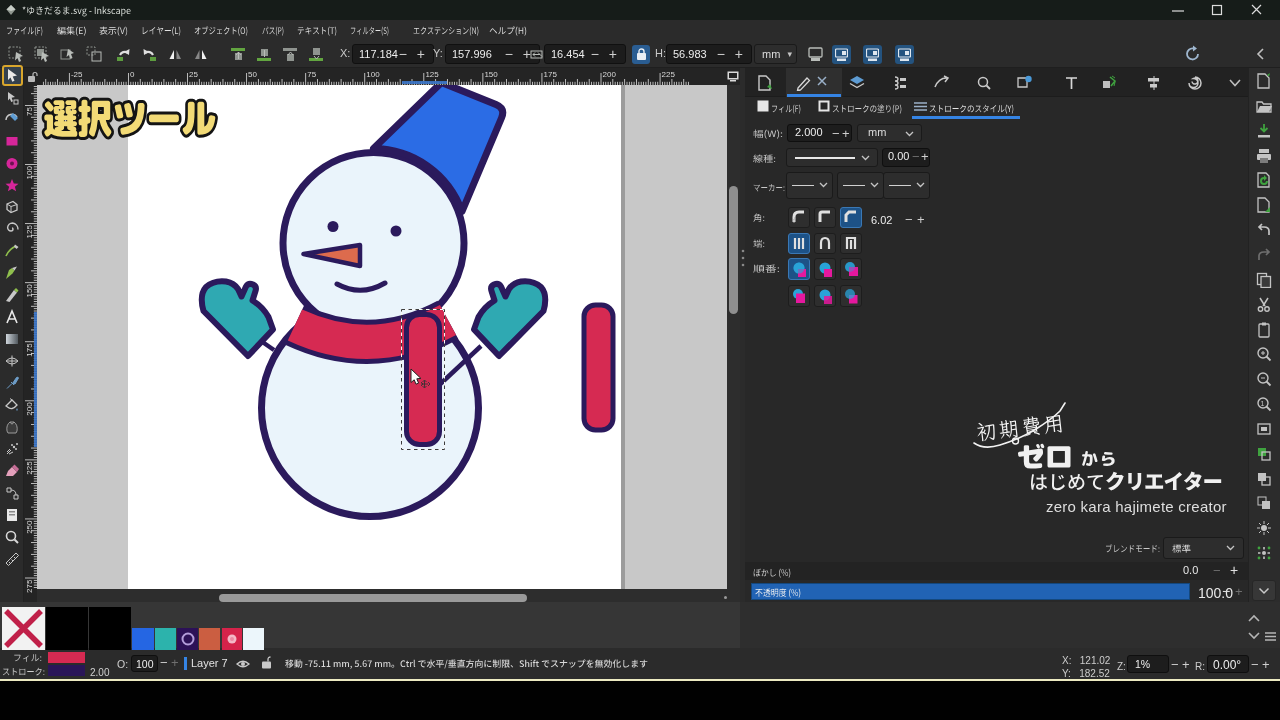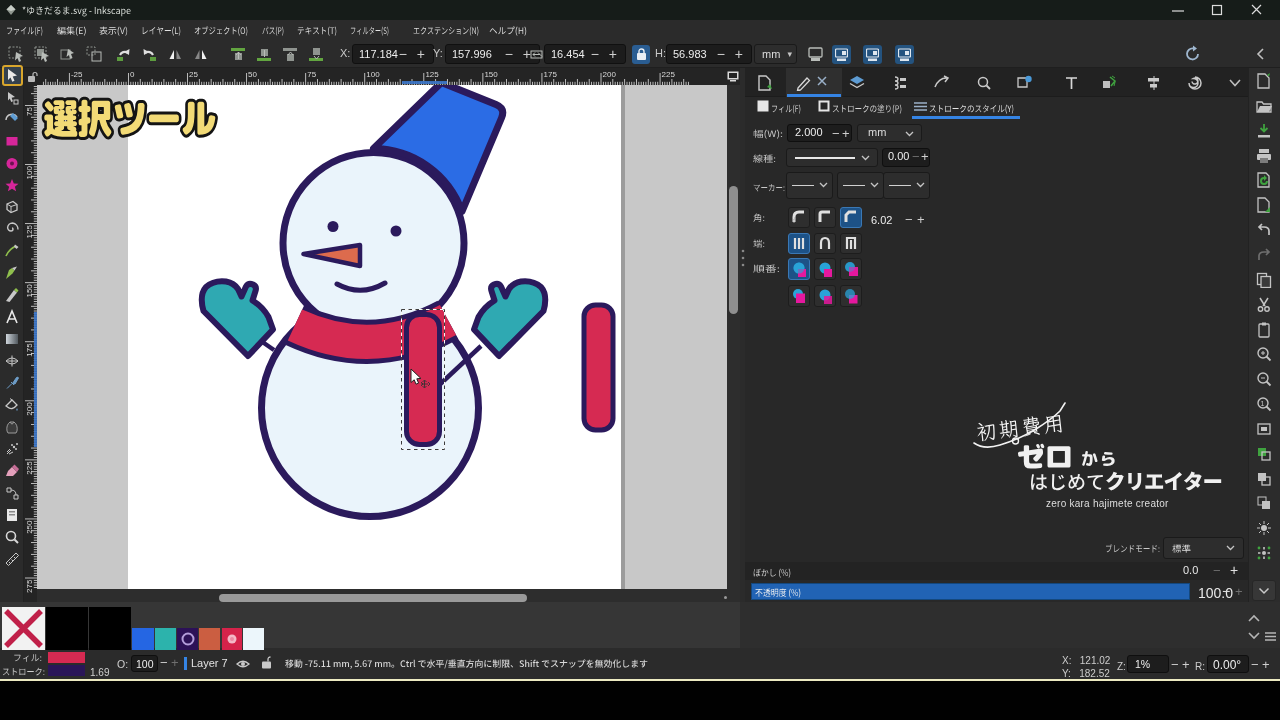--- a/index.html
+++ b/index.html
@@ -1023,21 +1023,21 @@
   </svg>
 <svg class="tp" style="left:1081px;top:464.5px" width="1" height="1">
     <path d="M2.1 -8.4Q1.7 -8.4 1.4 -8.7Q1.1 -9 1.1 -9.4V-9.7Q1.1 -10.1 1.4 -10.4Q1.7 -10.7 2.1 -10.7H3.9Q4 -10.7 4 -10.9Q4.1 -11.1 4.4 -13.1Q4.5 -13.5 4.8 -13.7Q5.2 -14 5.6 -14L6.1 -13.9Q6.4 -13.9 6.7 -13.6Q7 -13.3 6.9 -12.9Q6.8 -12.2 6.5 -10.8Q6.5 -10.7 6.7 -10.7H7.5Q8.7 -10.7 9.2 -10.7Q9.7 -10.7 10.3 -10.5Q10.9 -10.2 11.1 -10Q11.2 -9.8 11.4 -9.1Q11.6 -8.3 11.6 -7.6Q11.6 -7 11.6 -5.4Q11.6 0.9 8.5 0.9Q7.4 0.9 5.8 0.5Q5.4 0.4 5.2 0Q5 -0.4 5.1 -0.8L5.2 -1.2Q5.3 -1.6 5.6 -1.8Q6 -2 6.4 -1.9Q7.5 -1.6 7.9 -1.6Q8.1 -1.6 8.2 -1.7Q8.3 -1.8 8.4 -2.2Q8.6 -2.5 8.6 -2.9Q8.7 -3.4 8.8 -4.1Q8.8 -4.9 8.8 -5.8Q8.8 -7.7 8.7 -8.1Q8.5 -8.4 7.6 -8.4H6.2Q6 -8.4 6 -8.2Q5 -3.9 3.5 0.2Q3.3 0.5 3 0.7Q2.6 0.9 2.2 0.7L1.8 0.6Q1.4 0.5 1.2 0.1Q1.1 -0.2 1.2 -0.6Q2.6 -4.5 3.5 -8.3Q3.5 -8.4 3.3 -8.4ZM14 -3.6Q13.1 -7.1 11.9 -10.3Q11.8 -10.6 12 -11Q12.2 -11.3 12.5 -11.4L13.2 -11.6Q13.6 -11.7 13.9 -11.5Q14.3 -11.3 14.4 -10.9Q15.6 -7.6 16.5 -4.2Q16.6 -3.9 16.4 -3.5Q16.2 -3.2 15.8 -3.1L15.2 -2.9Q14.8 -2.9 14.5 -3.1Q14.1 -3.3 14 -3.6Z M21.6 -4.1Q21.3 -4.2 21 -4.5Q20.8 -4.9 20.9 -5.3Q21.2 -7 21.4 -8.7Q21.5 -9.1 21.8 -9.3Q22.1 -9.6 22.5 -9.5L23.3 -9.5Q23.7 -9.4 23.9 -9.1Q24.2 -8.8 24.1 -8.4Q24 -7.4 23.8 -6.5V-6.5H23.9Q26.3 -8 28.6 -8Q31.2 -8 32.5 -7Q33.7 -6 33.7 -3.9Q33.7 -1.6 31.7 -0.4Q29.8 0.9 26.2 0.9Q24.6 0.9 23 0.8Q22.6 0.7 22.4 0.4Q22.1 0.1 22.2 -0.3L22.2 -0.7Q22.2 -1.1 22.5 -1.3Q22.9 -1.6 23.2 -1.5Q25 -1.4 26.2 -1.4Q28.3 -1.4 29.4 -2.1Q30.6 -2.8 30.6 -3.9Q30.6 -5.7 28.2 -5.7Q26.6 -5.7 24 -4.3Q23.1 -3.8 22.2 -4ZM24.2 -12.9Q27.6 -12.5 30.6 -12.5Q31 -12.5 31.3 -12.2Q31.6 -11.9 31.6 -11.5V-11.1Q31.6 -10.7 31.3 -10.5Q31 -10.2 30.6 -10.2Q27.1 -10.2 23.9 -10.6Q23.5 -10.6 23.2 -10.9Q23 -11.3 23 -11.6L23.1 -12.1Q23.1 -12.4 23.5 -12.7Q23.8 -12.9 24.2 -12.9Z" fill="#f0f0f0"></path>
   </svg>
 <svg class="tp" style="left:1029px;top:488.5px" width="1" height="1">
     <path d="M5.1 -14.6 3 -14.8C3 -14.3 2.9 -13.7 2.9 -13.2C2.6 -11.7 2 -8 2 -5.2C2 -2.6 2.4 -0.5 2.8 0.8L4.4 0.7C4.4 0.5 4.4 0.2 4.4 -0C4.4 -0.2 4.4 -0.6 4.5 -0.9C4.7 -1.9 5.3 -3.8 5.9 -5.2L4.9 -6C4.6 -5.3 4.2 -4.3 3.9 -3.6C3.8 -4.3 3.8 -4.9 3.8 -5.6C3.8 -7.6 4.4 -11.6 4.7 -13.1C4.8 -13.5 5 -14.2 5.1 -14.6ZM12.6 -3.5V-3C12.6 -1.8 12.2 -1 10.8 -1C9.6 -1 8.7 -1.5 8.7 -2.4C8.7 -3.2 9.6 -3.7 10.9 -3.7C11.5 -3.7 12.1 -3.6 12.6 -3.5ZM14.4 -14.7H12.3C12.3 -14.4 12.4 -13.9 12.4 -13.5V-11.3L10.8 -11.2C9.7 -11.2 8.6 -11.3 7.5 -11.4L7.5 -9.6C8.6 -9.6 9.7 -9.5 10.8 -9.5L12.4 -9.5C12.4 -8.1 12.5 -6.4 12.6 -5.1C12.1 -5.2 11.6 -5.2 11 -5.2C8.5 -5.2 7 -3.9 7 -2.2C7 -0.3 8.5 0.7 11 0.7C13.7 0.7 14.5 -0.8 14.5 -2.5V-2.6C15.4 -2.1 16.3 -1.3 17.2 -0.5L18.2 -2.1C17.2 -3 16 -3.9 14.4 -4.6C14.4 -6 14.2 -7.7 14.2 -9.6C15.3 -9.7 16.4 -9.8 17.4 -10V-11.8C16.4 -11.6 15.4 -11.5 14.2 -11.4C14.2 -12.3 14.3 -13.1 14.3 -13.6C14.3 -13.9 14.3 -14.4 14.4 -14.7Z M30.6 -13.3 29.2 -12.7C29.9 -11.8 30.5 -10.7 31 -9.6L32.4 -10.2C31.9 -11.1 31.1 -12.5 30.6 -13.3ZM33.1 -14.2 31.7 -13.6C32.4 -12.7 33 -11.7 33.6 -10.6L34.9 -11.3C34.5 -12.1 33.6 -13.5 33.1 -14.2ZM25.5 -14.8 23 -14.8C23.2 -14.2 23.2 -13.4 23.2 -12.6C23.2 -10.8 23 -5.9 23 -3.2C23 -0 25 1.2 27.9 1.2C32.1 1.2 34.7 -1.3 35.9 -3.1L34.6 -4.7C33.2 -2.7 31.3 -0.8 27.9 -0.8C26.3 -0.8 25 -1.5 25 -3.5C25 -6.1 25.2 -10.5 25.3 -12.6C25.3 -13.3 25.3 -14.1 25.5 -14.8Z M48.1 -10.5C47.5 -8.8 46.8 -7.1 46.1 -5.8L45.9 -6C45.4 -6.8 44.9 -8 44.4 -9.3C45.5 -10 46.7 -10.4 48.1 -10.5ZM43.1 -14 41.1 -13.4C41.4 -12.8 41.6 -12.2 41.8 -11.6L42.3 -9.9C40.6 -8.5 39.5 -6.2 39.5 -4C39.5 -1.7 40.8 -0.4 42.3 -0.4C43.7 -0.4 44.8 -1.2 46 -2.6L46.8 -1.7L48.3 -2.9C47.9 -3.2 47.6 -3.7 47.2 -4.1C48.3 -5.8 49.2 -8.1 49.9 -10.4C52.1 -10 53.5 -8.2 53.5 -5.9C53.5 -3.2 51.5 -1.1 47.5 -0.8L48.6 0.9C52.6 0.4 55.4 -1.9 55.4 -5.8C55.4 -9.1 53.4 -11.5 50.3 -12.1L50.6 -13.1C50.7 -13.5 50.8 -14.3 51 -14.8L48.9 -15C48.9 -14.6 48.8 -13.8 48.8 -13.4L48.5 -12.2C46.9 -12.2 45.4 -11.8 43.9 -10.9L43.5 -12.3C43.3 -12.8 43.2 -13.5 43.1 -14ZM45 -4.1C44.2 -3.1 43.3 -2.3 42.5 -2.3C41.7 -2.3 41.2 -3 41.2 -4.1C41.2 -5.5 41.9 -7 43 -8.2C43.5 -6.7 44.2 -5.4 44.7 -4.5Z M58.5 -12.8 58.7 -10.7C60.8 -11.2 65.2 -11.6 67.2 -11.9C65.6 -10.8 63.9 -8.5 63.9 -5.7C63.9 -1.5 67.8 0.5 71.6 0.7L72.3 -1.3C69.1 -1.5 65.9 -2.6 65.9 -6.1C65.9 -8.3 67.6 -11 70.1 -11.8C71.1 -12.1 72.7 -12.1 73.8 -12.1V-14C72.5 -13.9 70.6 -13.8 68.5 -13.7C65 -13.4 61.7 -13.1 60.3 -12.9C59.9 -12.9 59.2 -12.8 58.5 -12.8Z" fill="#f0f0f0"></path>
   </svg>
 <svg class="tp" style="left:1105px;top:489px" width="1" height="1">
     <path d="M12.2 -16 8.5 -17.2C8.3 -16.4 7.8 -15.4 7.5 -14.8C6.4 -13.1 4.7 -10.6 1.1 -8.4L3.9 -6.3C5.8 -7.6 7.6 -9.4 9 -11.2H14.1C13.9 -9.9 12.7 -7.5 11.4 -6.1C9.7 -4.1 7.6 -2.4 3.1 -1L6.1 1.6C9.9 0 12.4 -1.9 14.4 -4.3C16.3 -6.6 17.4 -9.3 18 -11C18.2 -11.6 18.5 -12.3 18.8 -12.7L16.2 -14.3C15.7 -14.1 14.9 -14 14.2 -14H10.9C11.2 -14.5 11.7 -15.4 12.2 -16Z M36.3 -16.1H32.5C32.6 -15.5 32.7 -14.8 32.7 -13.9C32.7 -12.9 32.7 -10.8 32.7 -9.7C32.7 -6.8 32.4 -5.4 31 -3.9C29.8 -2.6 28.2 -1.9 26 -1.4L28.6 1.3C30.1 0.9 32.3 -0.2 33.7 -1.6C35.2 -3.3 36.2 -5.3 36.2 -9.4C36.2 -10.6 36.2 -12.7 36.2 -13.9C36.2 -14.8 36.2 -15.5 36.3 -16.1ZM26.8 -15.9H23.2C23.3 -15.4 23.3 -14.7 23.3 -14.3C23.3 -13.2 23.3 -8.7 23.3 -7.4C23.3 -6.7 23.2 -5.8 23.2 -5.4H26.8C26.7 -6 26.7 -6.8 26.7 -7.3C26.7 -8.7 26.7 -13.2 26.7 -14.3C26.7 -15 26.7 -15.4 26.8 -15.9Z M40.4 -3.8V-0.2C41.1 -0.3 41.9 -0.3 42.5 -0.3H56.1C56.6 -0.3 57.5 -0.3 58.1 -0.2V-3.8C57.6 -3.7 56.8 -3.6 56.1 -3.6H50.9V-11.4H54.9C55.5 -11.4 56.3 -11.3 57 -11.3V-14.7C56.3 -14.6 55.6 -14.5 54.9 -14.5H43.8C43.2 -14.5 42.3 -14.6 41.8 -14.7V-11.3C42.3 -11.3 43.2 -11.4 43.8 -11.4H47.4V-3.6H42.5C41.9 -3.6 41.1 -3.6 40.4 -3.8Z M59.5 -8.3 61 -5.1C63.4 -5.8 65.9 -6.9 68 -7.9V-1.9C68 -0.9 67.9 0.5 67.8 1.1H71.7C71.6 0.5 71.5 -0.9 71.5 -1.9V-10C73.5 -11.3 75.5 -12.9 77 -14.4L74.3 -16.9C73 -15.4 70.5 -13.2 68.5 -11.9C66.2 -10.5 63.2 -9.2 59.5 -8.3Z M90 -16.3 86.4 -17.4C86.2 -16.6 85.7 -15.6 85.4 -15C84.3 -13.3 82.5 -10.6 78.9 -8.4L81.5 -6.3C83.5 -7.6 85.4 -9.6 86.9 -11.5H92.2C91.9 -10.5 91.2 -9 90.3 -7.6C89.1 -8.4 87.9 -9.2 86.9 -9.7L84.7 -7.4C85.6 -6.8 86.9 -6 88.1 -5.1C86.5 -3.5 84.4 -2 80.8 -0.9L83.7 1.6C86.8 0.4 89 -1.2 90.8 -3.1C91.6 -2.4 92.3 -1.7 92.9 -1.3L95.3 -4.1C94.7 -4.5 93.9 -5.1 93 -5.8C94.4 -7.8 95.4 -9.9 95.9 -11.4C96.2 -12 96.5 -12.6 96.7 -13.1L94.2 -14.6C93.7 -14.5 92.9 -14.4 92.2 -14.4H88.8C89.1 -14.9 89.6 -15.7 90 -16.3Z M99.3 -9.8V-5.9C100.1 -6 101.6 -6 102.8 -6C105.7 -6 111.7 -6 113.7 -6C114.5 -6 115.7 -5.9 116.2 -5.9V-9.8C115.6 -9.8 114.6 -9.7 113.7 -9.7C111.7 -9.7 105.7 -9.7 102.8 -9.7C101.8 -9.7 100.1 -9.8 99.3 -9.8Z" fill="#f0f0f0"></path>
   </svg>
-<div class="abs" style="left:1046px;top:498px;font-size:10px;color:#dedede;letter-spacing:0.25px">zero kara hajimete creator</div>
+<div class="abs" style="left:1046px;top:498px;font-size:15px;color:#dedede;letter-spacing:0.25px">zero kara hajimete creator</div>
 <svg class="tp" style="left:1105px;top:552px" width="1" height="1">
     <path d="M8 -7.7 7.5 -7.5C7.7 -7.2 8 -6.7 8.2 -6.3L8.7 -6.5C8.5 -6.9 8.2 -7.4 8 -7.7ZM7.6 -5.9 7.2 -6.1 7.5 -6.3C7.3 -6.6 7 -7.2 6.8 -7.5L6.3 -7.3C6.5 -7 6.8 -6.5 7 -6.2C6.8 -6.2 6.7 -6.2 6.6 -6.2C6.2 -6.2 2.6 -6.2 2.1 -6.2C1.8 -6.2 1.4 -6.2 1.2 -6.2V-5.4C1.4 -5.4 1.7 -5.5 2.1 -5.5C2.6 -5.5 6.1 -5.5 6.7 -5.5C6.5 -4.6 6.1 -3.3 5.5 -2.5C4.7 -1.6 3.7 -0.8 2 -0.4L2.6 0.3C4.2 -0.2 5.3 -1 6.1 -2.1C6.8 -3 7.3 -4.5 7.5 -5.4C7.5 -5.6 7.6 -5.7 7.6 -5.9Z M11 -0.3 11.5 0.2C11.7 0.1 11.8 0 11.9 0C14.1 -0.6 16 -1.8 17.2 -3.2L16.8 -3.8C15.6 -2.4 13.6 -1.2 11.8 -0.8C11.8 -1.2 11.8 -5 11.8 -5.9C11.8 -6.1 11.9 -6.5 11.9 -6.7H11C11 -6.5 11.1 -6.1 11.1 -5.9C11.1 -5 11.1 -1.3 11.1 -0.7C11.1 -0.5 11.1 -0.4 11 -0.3Z M20 -6.6 19.5 -6C20.2 -5.6 21.3 -4.6 21.8 -4.2L22.3 -4.7C21.8 -5.2 20.7 -6.2 20 -6.6ZM19.3 -0.6 19.7 0.2C21.2 -0.1 22.4 -0.7 23.3 -1.2C24.6 -2.1 25.7 -3.3 26.3 -4.4L25.9 -5.2C25.4 -4.1 24.3 -2.8 22.9 -1.9C22 -1.3 20.8 -0.8 19.3 -0.6Z M32.9 -6.5 32.4 -6.3C32.7 -5.8 33 -5.4 33.2 -4.9L33.7 -5.1C33.5 -5.5 33.1 -6.1 32.9 -6.5ZM34 -6.9 33.5 -6.7C33.8 -6.3 34.1 -5.8 34.3 -5.3L34.8 -5.6C34.6 -6 34.2 -6.6 34 -6.9ZM29.7 -0.7C29.7 -0.3 29.7 0.1 29.7 0.4H30.6C30.5 0.1 30.5 -0.4 30.5 -0.7V-3.6C31.5 -3.3 33.1 -2.7 34 -2.2L34.3 -3C33.4 -3.4 31.7 -4.1 30.5 -4.4V-5.9C30.5 -6.2 30.5 -6.6 30.6 -6.8H29.7C29.7 -6.6 29.7 -6.2 29.7 -5.9C29.7 -5.2 29.7 -1.2 29.7 -0.7Z M37 -3.8V-3.1C37.3 -3.1 37.7 -3.1 37.9 -3.1H39.6V-1.1C39.6 -0.3 40.1 0.1 41.4 0.1C42.3 0.1 43.1 0.1 43.8 0L43.9 -0.7C43.1 -0.6 42.4 -0.6 41.5 -0.6C40.7 -0.6 40.4 -0.9 40.4 -1.3V-3.1H43.4C43.6 -3.1 44 -3.1 44.2 -3.1V-3.8C44 -3.8 43.6 -3.8 43.4 -3.8H40.4V-5.7H42.7C43 -5.7 43.2 -5.7 43.5 -5.7V-6.4C43.3 -6.4 43 -6.4 42.7 -6.4C42.1 -6.4 39.1 -6.4 38.4 -6.4C38.1 -6.4 37.9 -6.4 37.6 -6.4V-5.7C37.9 -5.7 38.1 -5.7 38.4 -5.7H39.6V-3.8H37.9C37.6 -3.8 37.3 -3.8 37 -3.8Z M45.9 -3.9V-3C46.2 -3 46.7 -3.1 47.2 -3.1C47.8 -3.1 51.4 -3.1 52.1 -3.1C52.5 -3.1 52.9 -3 53.1 -3V-3.9C52.9 -3.9 52.6 -3.9 52.1 -3.9C51.4 -3.9 47.8 -3.9 47.2 -3.9C46.7 -3.9 46.2 -3.9 45.9 -3.9Z M59.9 -6.5 59.4 -6.3C59.7 -5.8 60 -5.4 60.2 -4.9L60.7 -5.1C60.5 -5.5 60.1 -6.1 59.9 -6.5ZM61 -6.9 60.5 -6.7C60.8 -6.3 61.1 -5.8 61.3 -5.3L61.8 -5.6C61.6 -6 61.2 -6.6 61 -6.9ZM56.7 -0.7C56.7 -0.3 56.7 0.1 56.7 0.4H57.6C57.5 0.1 57.5 -0.4 57.5 -0.7V-3.6C58.5 -3.3 60.1 -2.7 61 -2.2L61.3 -3C60.4 -3.4 58.7 -4.1 57.5 -4.4V-5.9C57.5 -6.2 57.5 -6.6 57.6 -6.8H56.7C56.7 -6.6 56.7 -6.2 56.7 -5.9C56.7 -5.2 56.7 -1.2 56.7 -0.7Z M64.3 -3.5C64.6 -3.5 64.8 -3.8 64.8 -4.1C64.8 -4.5 64.6 -4.8 64.3 -4.8C63.9 -4.8 63.7 -4.5 63.7 -4.1C63.7 -3.8 63.9 -3.5 64.3 -3.5ZM64.3 0.1C64.6 0.1 64.8 -0.1 64.8 -0.5C64.8 -0.9 64.6 -1.1 64.3 -1.1C63.9 -1.1 63.7 -0.9 63.7 -0.5C63.7 -0.1 63.9 0.1 64.3 0.1Z" fill="#c9c9c9" transform="scale(0.8397,1)"></path>
   </svg>
 <div class="abs" style="left:1163px;top:537px;width:81px;height:22px;background:#2d2d2d;border:1px solid #1a1a1a;border-radius:3px"></div>
 <svg class="tp" style="left:1172px;top:552px" width="1" height="1">
     <path d="M4 -3.3V-2.8H8.2V-3.3ZM7 -1C7.4 -0.6 7.9 0 8.2 0.4L8.7 0.1C8.4 -0.3 7.9 -0.9 7.4 -1.3ZM4.4 -1.3C4.1 -0.9 3.6 -0.3 3.1 0C3.2 0.1 3.4 0.3 3.5 0.4C4 0 4.6 -0.5 4.9 -1.1ZM3.7 -6V-3.8H8.4V-6H7V-6.6H8.6V-7.2H3.4V-6.6H5V-6ZM5.6 -6.6H6.4V-6H5.6ZM3.4 -2.1V-1.5H5.7V0C5.7 0.1 5.7 0.2 5.5 0.2C5.4 0.2 5.1 0.2 4.7 0.2C4.7 0.3 4.8 0.6 4.9 0.7C5.4 0.7 5.8 0.7 6 0.6C6.3 0.5 6.3 0.4 6.3 0.1V-1.5H8.6V-2.1ZM4.3 -5.4H5.1V-4.3H4.3ZM5.6 -5.4H6.4V-4.3H5.6ZM6.9 -5.4H7.8V-4.3H6.9ZM1.7 -7.6V-5.6H0.5V-5H1.7C1.4 -3.8 0.8 -2.3 0.3 -1.6C0.4 -1.4 0.5 -1.2 0.6 -1C1 -1.6 1.4 -2.5 1.7 -3.5V0.7H2.3V-3.6C2.6 -3.1 2.9 -2.6 3.1 -2.3L3.4 -2.8C3.3 -3 2.6 -4 2.3 -4.4V-5H3.4V-5.6H2.3V-7.6Z M10 -7C10.5 -6.8 11.2 -6.5 11.5 -6.3L11.8 -6.8C11.5 -7 10.9 -7.3 10.4 -7.5ZM9.4 -5.5C9.9 -5.4 10.5 -5.1 10.8 -4.9L11.2 -5.4C10.8 -5.6 10.2 -5.9 9.7 -6ZM9.6 -2.7 10.1 -2.2C10.6 -2.7 11.2 -3.4 11.8 -4.1L11.4 -4.5C10.8 -3.9 10.1 -3.1 9.6 -2.7ZM9.5 -1.7V-1H13.1V0.7H13.8V-1H17.6V-1.7H13.8V-2.4H13.1V-1.7ZM14.9 -7.6C14.8 -7.3 14.7 -6.9 14.5 -6.6H13.2C13.4 -6.8 13.5 -7.1 13.7 -7.4L13 -7.6C12.6 -6.7 11.9 -5.8 11.2 -5.3C11.4 -5.2 11.6 -4.9 11.7 -4.8C11.9 -5 12.1 -5.2 12.3 -5.4V-2.5H17.4V-3H15.1V-3.7H16.9V-4.2H15.1V-4.9H16.9V-5.4H15.1V-6H17.2V-6.6H15.2C15.3 -6.8 15.5 -7.1 15.7 -7.4ZM13 -6H14.5V-5.4H13ZM13 -3V-3.7H14.5V-3ZM13 -4.9H14.5V-4.2H13Z" fill="#e0e0e0" transform="scale(1.0556,1)"></path>
   </svg>
 <svg class="abs" style="left:1226px;top:545px;" width="9" height="6" viewBox="0 0 9 6">
     <path d="M1 1 L4.5 4.5 L8 1" fill="none" stroke="#c5c5c5" stroke-width="1.3"></path>
   </svg>
@@ -1176,21 +1176,21 @@
     <circle cx="10" cy="11" r="2" fill="#eb8ba3"></circle>
   </svg>
 <svg class="tp" style="left:13px;top:661px" width="1" height="1">
     <path d="M7.7 -6 7.2 -6.3C7 -6.3 6.9 -6.3 6.7 -6.3C6.3 -6.3 2.7 -6.3 2.2 -6.3C1.9 -6.3 1.6 -6.3 1.3 -6.3V-5.6C1.5 -5.6 1.8 -5.6 2.2 -5.6C2.7 -5.6 6.3 -5.6 6.8 -5.6C6.7 -4.7 6.3 -3.5 5.6 -2.6C4.9 -1.7 3.9 -0.9 2.1 -0.5L2.7 0.2C4.4 -0.3 5.5 -1.2 6.3 -2.2C7 -3.1 7.4 -4.6 7.6 -5.5C7.6 -5.7 7.7 -5.9 7.7 -6Z M10.1 -2.3 10.4 -1.7C11.5 -2 12.5 -2.4 13.3 -2.8V-0.1C13.3 0.2 13.2 0.6 13.2 0.7H14C14 0.6 14 0.2 14 -0.1V-3.3C14.8 -3.8 15.6 -4.5 16 -5L15.5 -5.5C15 -4.9 14.2 -4.2 13.3 -3.7C12.6 -3.2 11.3 -2.6 10.1 -2.3Z M22.7 -0.2 23.2 0.2C23.3 0.2 23.4 0.1 23.5 0C24.5 -0.5 25.8 -1.4 26.6 -2.5L26.1 -3.1C25.5 -2.1 24.3 -1.3 23.5 -0.9C23.5 -1.2 23.5 -5.5 23.5 -6.1C23.5 -6.4 23.5 -6.7 23.6 -6.7H22.7C22.7 -6.7 22.8 -6.4 22.8 -6.1C22.8 -5.5 22.8 -1.1 22.8 -0.7C22.8 -0.5 22.8 -0.3 22.7 -0.2ZM18.6 -0.2 19.3 0.2C20 -0.4 20.6 -1.3 20.9 -2.2C21.1 -3.1 21.1 -5.1 21.1 -6.1C21.1 -6.3 21.2 -6.6 21.2 -6.7H20.4C20.4 -6.5 20.4 -6.3 20.4 -6.1C20.4 -5.1 20.4 -3.3 20.2 -2.4C19.9 -1.6 19.4 -0.8 18.6 -0.2Z M28.3 -3.5C28.6 -3.5 28.8 -3.8 28.8 -4.1C28.8 -4.5 28.6 -4.8 28.3 -4.8C27.9 -4.8 27.7 -4.5 27.7 -4.1C27.7 -3.8 27.9 -3.5 28.3 -3.5ZM28.3 0.1C28.6 0.1 28.8 -0.1 28.8 -0.5C28.8 -0.9 28.6 -1.1 28.3 -1.1C27.9 -1.1 27.7 -0.9 27.7 -0.5C27.7 -0.1 27.9 0.1 28.3 0.1Z" fill="#cfcfcf" transform="scale(0.9830,1)"></path>
   </svg>
 <svg class="tp" style="left:2px;top:675px" width="1" height="1">
     <path d="M7.2 -6 6.7 -6.4C6.6 -6.3 6.4 -6.3 6.1 -6.3C5.7 -6.3 3 -6.3 2.6 -6.3C2.3 -6.3 1.8 -6.3 1.7 -6.4V-5.5C1.8 -5.5 2.3 -5.6 2.6 -5.6C2.9 -5.6 5.8 -5.6 6.1 -5.6C5.9 -4.8 5.2 -3.8 4.6 -3.1C3.7 -2 2.3 -1 0.9 -0.4L1.5 0.2C2.8 -0.4 4 -1.4 5 -2.4C5.9 -1.6 6.9 -0.6 7.5 0.2L8.1 -0.3C7.5 -1 6.4 -2.2 5.5 -3C6.1 -3.8 6.7 -4.9 7 -5.6C7 -5.8 7.1 -5.9 7.2 -6Z M12 -0.8C12 -0.5 12 -0 12 0.3H12.8C12.8 -0 12.8 -0.5 12.8 -0.8L12.8 -3.8C13.8 -3.4 15.3 -2.8 16.3 -2.3L16.6 -3.1C15.7 -3.6 14 -4.2 12.8 -4.6V-6C12.8 -6.3 12.8 -6.7 12.8 -7H12C12 -6.7 12 -6.3 12 -6C12 -5.3 12 -1.3 12 -0.8Z M19.3 -6.2C19.3 -5.9 19.3 -5.7 19.3 -5.5C19.3 -5.1 19.3 -1.4 19.3 -1C19.3 -0.7 19.3 -0.1 19.3 0.1H20.1L20.1 -0.5H25L25 0.1H25.7C25.7 -0 25.7 -0.7 25.7 -1C25.7 -1.4 25.7 -5 25.7 -5.5C25.7 -5.7 25.7 -5.9 25.7 -6.2C25.5 -6.1 25.1 -6.1 24.9 -6.1C24.5 -6.1 20.6 -6.1 20.1 -6.1C19.9 -6.1 19.7 -6.2 19.3 -6.2ZM20.1 -1.2V-5.4H25V-1.2Z M27.9 -3.9V-3C28.2 -3 28.7 -3.1 29.2 -3.1C29.8 -3.1 33.4 -3.1 34.1 -3.1C34.5 -3.1 34.9 -3 35.1 -3V-3.9C34.9 -3.9 34.6 -3.9 34.1 -3.9C33.4 -3.9 29.8 -3.9 29.2 -3.9C28.7 -3.9 28.2 -3.9 27.9 -3.9Z M40.8 -7 40 -7.3C39.9 -7 39.8 -6.7 39.7 -6.6C39.3 -5.7 38.4 -4.4 36.9 -3.5L37.5 -3C38.5 -3.7 39.2 -4.5 39.8 -5.3H42.8C42.7 -4.4 42.1 -3.3 41.4 -2.4C40.6 -1.5 39.5 -0.7 37.8 -0.2L38.5 0.4C40.1 -0.2 41.2 -1.1 42 -2.1C42.8 -3 43.4 -4.2 43.6 -5.1C43.7 -5.3 43.8 -5.5 43.8 -5.6L43.2 -6C43.1 -5.9 42.9 -5.9 42.7 -5.9H40.2L40.4 -6.3C40.5 -6.5 40.7 -6.8 40.8 -7Z M46.3 -3.5C46.6 -3.5 46.8 -3.8 46.8 -4.1C46.8 -4.5 46.6 -4.8 46.3 -4.8C45.9 -4.8 45.7 -4.5 45.7 -4.1C45.7 -3.8 45.9 -3.5 46.3 -3.5ZM46.3 0.1C46.6 0.1 46.8 -0.1 46.8 -0.5C46.8 -0.9 46.6 -1.1 46.3 -1.1C45.9 -1.1 45.7 -0.9 45.7 -0.5C45.7 -0.1 45.9 0.1 46.3 0.1Z" fill="#cfcfcf" transform="scale(0.9052,1)"></path>
   </svg>
 <div class="abs" style="left:48px;top:652px;width:37px;height:11px;background:#d62a52"></div>
 <div class="abs" style="left:48px;top:664.5px;width:37px;height:11px;background:#2a1658"></div>
-<div class="abs" style="left:90px;top:667px;font-size:10px;color:#d0d0d0">1.69</div>
+<div class="abs" style="left:90px;top:667px;font-size:10px;color:#d0d0d0">2.00</div>
 <div class="abs" style="left:117px;top:658px;font-size:10.5px;color:#cfcfcf">O:</div>
 <div class="abs" style="left:131px;top:655px;width:27px;height:17px;background:#1d1d1d;border:1px solid #0f0f0f;border-radius:3px"></div>
 <div class="abs" style="left:136px;top:658px;font-size:10.5px;color:#ededed">100</div>
 <div class="abs" style="left:160px;top:655px;font-size:13px;color:#cfcfcf">−</div>
 <div class="abs" style="left:171px;top:655px;font-size:13px;color:#6f6f6f">+</div>
 <div class="abs" style="left:184px;top:657px;width:2.5px;height:13px;background:#3584e4"></div>
 <div class="abs" style="left:191px;top:657px;font-size:11px;color:#e2e2e2">Layer 7</div>
 <svg class="abs" style="left:236px;top:658px;" width="14" height="11" viewBox="0 0 14 11">
     <path d="M1 6 Q7 0.5 13 6 Q7 11.5 1 6 Z" fill="none" stroke="#c9c9c9" stroke-width="1.3"></path>
     <circle cx="7" cy="6" r="2" fill="#c9c9c9"></circle>

